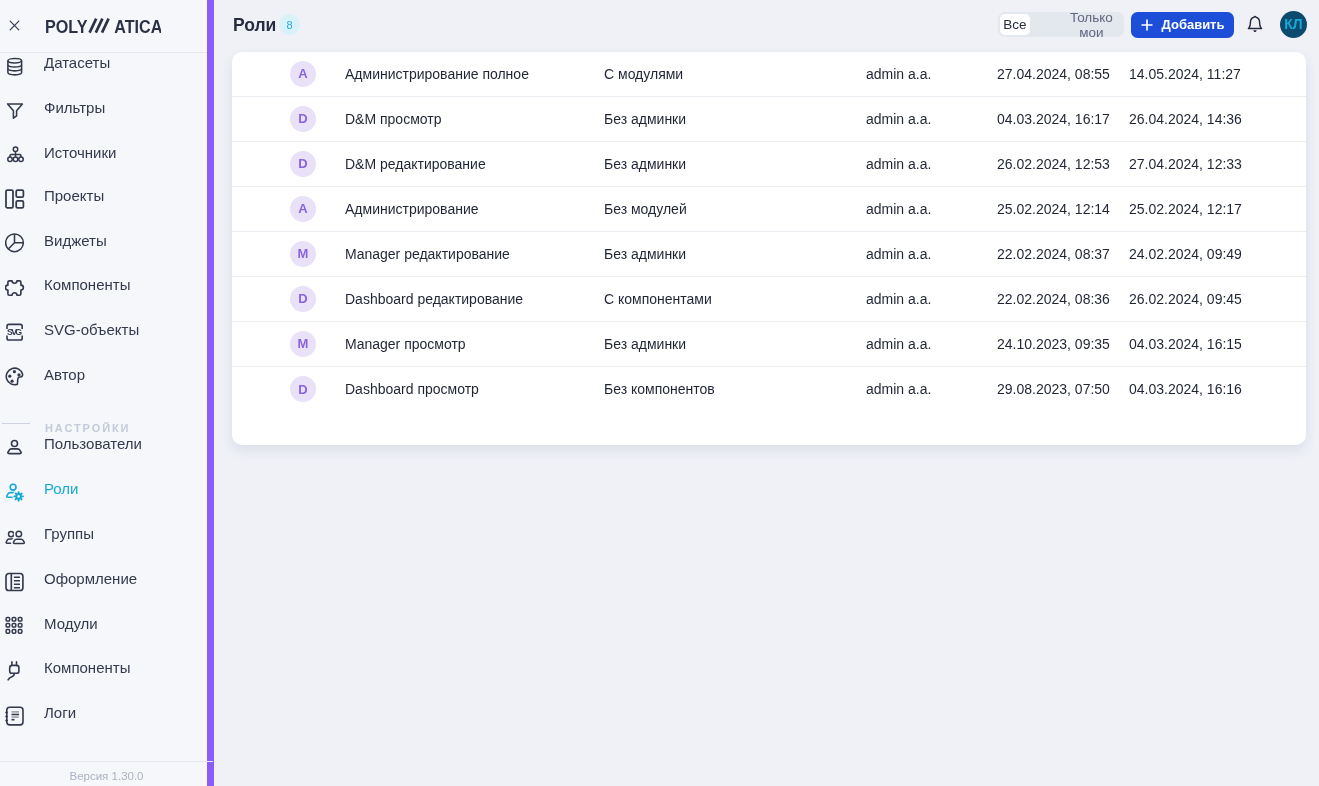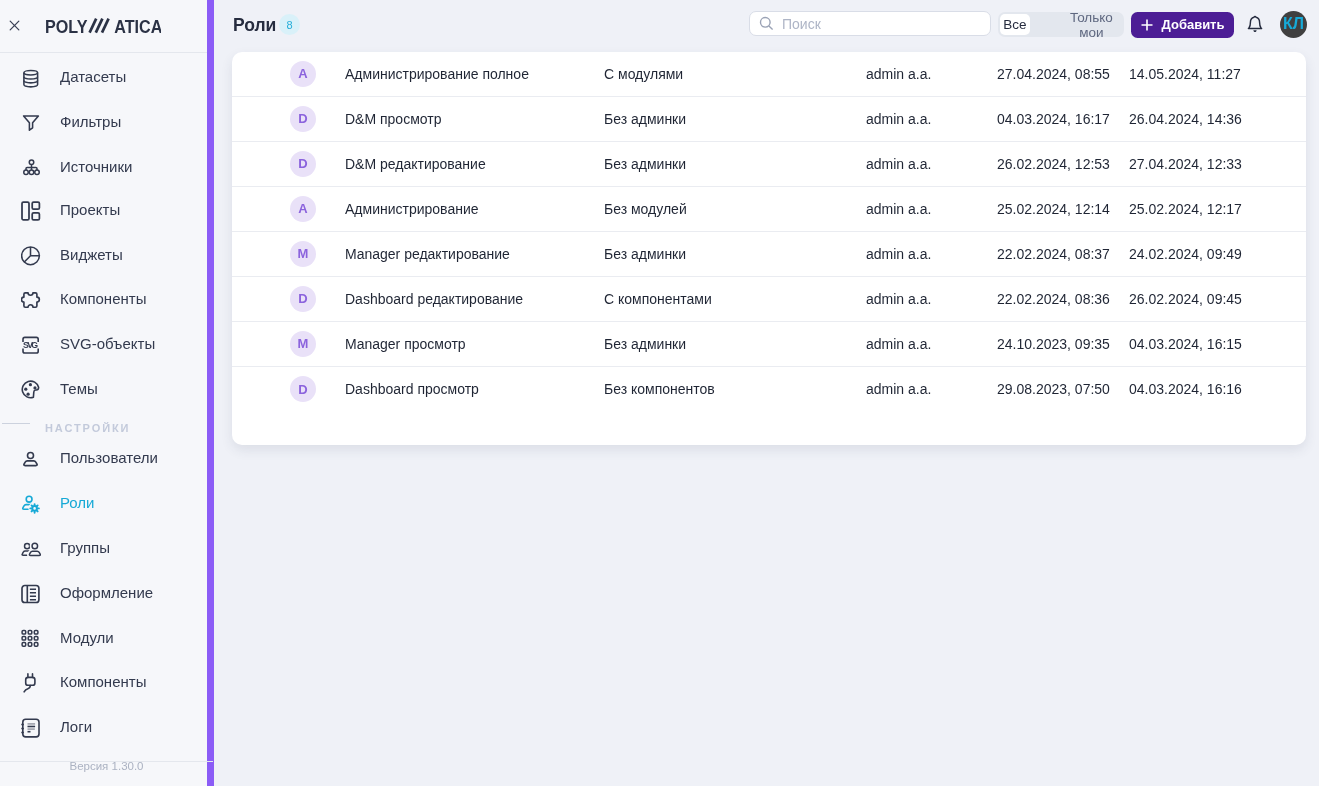--- a/index.html
+++ b/index.html
@@ -5,49 +5,49 @@
   * { margin:0; padding:0; box-sizing:border-box; }
   html,body { width:1319px; height:786px; overflow:hidden; }
   body { font-family:"Liberation Sans", sans-serif; background:#eff1f7; position:relative; }
 
   
   .sidebar { position:absolute; left:0; top:0; width:214px; height:786px;
     background:#f6f7fa; border-right:7px solid #8b5cf6; }
   .sb-head { height:53px; border-bottom:1px solid #e4e7ed; position:relative; }
   .sb-close { position:absolute; left:9px; top:20px; width:11px; height:11px; }
   .logo { position:absolute; left:45px; top:16px; width:116px; height:18px; }
-  .item { position:absolute; left:16px; width:213px; height:45px; display:flex; align-items:center; color:#333a4e; font-size:15px; }
+  .item { position:absolute; left:0; width:213px; height:45px; display:flex; align-items:flex-start; color:#333a4e; font-size:15px; }
   .item .ic { width:20px; height:20px; margin-left:4.5px; margin-right:19.5px; flex:none; }
   .item.active { color:#16a9d6; }
   .item .lb { position:relative; top:-1.5px; }
   .sec { position:absolute; left:0; width:213px; height:24px; display:flex; align-items:flex-end; }
   .sec .line { position:absolute; left:2px; top:12.5px; width:28px; height:1px; background:#ccd2de; }
   .sec .txt { margin-left:45px; font-size:11px; font-weight:bold; letter-spacing:1.9px; color:#c3cadb; }
   .version { position:absolute; left:0; bottom:0; width:213px; height:25px; border-top:1px solid #e4e7ed;
-    display:flex; align-items:flex-end; padding-bottom:14px; justify-content:center; color:#abb2c2; font-size:11.5px; }
+    display:flex; align-items:flex-end; padding-bottom:4px; justify-content:center; color:#abb2c2; font-size:11.5px; }
 
   
   .topbar { position:absolute; left:214px; top:0; width:1105px; height:53px; }
   .title { position:absolute; left:19px; top:14.5px; font-size:17.5px; font-weight:bold; color:#262c3f; }
   .badge { position:absolute; left:65px; top:14px; width:21px; height:21px; border-radius:50%;
     background:#d9f1f9; color:#25aed9; font-size:11px; display:flex; align-items:center; justify-content:center; }
   .search { position:absolute; left:535px; top:11px; width:242px; height:25px; background:#fff;
     border:1px solid #d9dde7; border-radius:7px; display:flex; align-items:center; }
   .search .ph { color:#aeb5c6; font-size:14px; margin-left:8px; }
   .seg { position:absolute; left:784px; top:12px; width:126px; height:25px; background:#e3e7ee; border-radius:7px;
     display:flex; align-items:center; padding:2px;gap:31px; }
   .seg .on { background:#fff; border-radius:5px; height:21px; width:40px; display:flex; align-items:center;
     justify-content:center; font-size:13.5px; color:#262c3f; }
   .seg .off { width:82px; text-align:center; font-size:13.5px; color:#5f6880; }
-  .addbtn { position:absolute; left:917px; top:12px; width:103px; height:25.5px; background:#4c1d95;
+  .addbtn { position:absolute; left:917px; top:12px; width:103px; height:25.5px; background:#1d4ed8;
     border-radius:6.5px; color:#fff; font-size:13px; font-weight:bold; display:flex; align-items:center; justify-content:center; }
   .addbtn svg { margin-right:9px; }
   .bell { position:absolute; left:1033px; top:15px; width:16px; height:18px; }
   .avatar { position:absolute; left:1066px; top:10.5px; width:27px; height:27px; border-radius:50%;
-    background:#404040; color:#16aad8; font-weight:bold; font-size:16px;
+    background:#0c4a6e; color:#16aad8; font-weight:bold; font-size:14px;
     display:flex; align-items:center; justify-content:center; }
 
   
   .card { position:absolute; left:232px; top:51.5px; width:1073.5px; height:393.5px; background:#fff;
     border-radius:10px; box-shadow:0 5px 12px rgba(45,55,90,.10); }
   .thead { height:34px; background:#f5f7fa; border-radius:10px 10px 0 0; display:grid;
     grid-template-columns:113px 259px 262px 131px 132px 1fr; align-items:center;
     font-size:11.3px; color:#939cb0; }
   .thead > div:first-child { padding-left:52px; }
   .trow { height:45px; display:grid; grid-template-columns:113px 259px 262px 131px 132px 1fr;
@@ -136,21 +136,21 @@
     <div class="item" style="top:367.0px">
         <svg class="ic" viewBox="0 0 20 20" fill="none" stroke="#333a4e" stroke-width="1.6" stroke-linejoin="round">
           <path d="M12.4 17.2 A8.3 8.3 0 1 1 17.6 7.3 L17.6 7.8 Q17.5 9.9 15.4 10 L14.8 10 Q12.9 10.1 12.8 12 L12.4 17.2 Z"></path>
           <g fill="#333a4e" stroke="none">
             <circle cx="9.4" cy="4.7" r="1.6"></circle>
             <circle cx="4.8" cy="9.2" r="1.6"></circle>
             <circle cx="14" cy="7.9" r="1.6"></circle>
             <circle cx="7.1" cy="14.2" r="1.6"></circle>
           </g>
         </svg>
-        <span class="lb">Темы</span>
+        <span class="lb">Автор</span>
       </div>
     <div class="sec" style="top:410px">
         <div class="line"></div>
         <div class="txt">НАСТРОЙКИ</div>
       </div>
     <div class="item" style="top:436.5px">
         <svg class="ic" viewBox="0 0 20 20" fill="none" stroke="#333a4e" stroke-width="1.6" stroke-linejoin="round">
           <circle cx="9.5" cy="6.5" r="3"></circle>
           <path d="M6.3 11.9h6.4q1.4 0 2.1 1.2l1.1 1.9q.9 1.6-1 1.6H4.1q-1.9 0-1-1.6l1.1-1.9q.7-1.2 2.1-1.2z"></path>
         </svg>
@@ -222,27 +222,20 @@
         </svg>
         <span class="lb">Логи</span>
       </div>
   </div>
   <div class="version">Версия 1.30.0</div>
 </div>
 
 <div class="topbar">
   <div class="title">Роли</div>
   <div class="badge">8</div>
-  <div class="search">
-    <svg width="15" height="15" viewBox="0 0 15 15" style="margin-left:9px" fill="none" stroke="#9aa2b5" stroke-width="1.4">
-        <circle cx="6.3" cy="6.3" r="4.8"></circle>
-        <path d="M9.9 9.9 L13.6 13.6"></path>
-      </svg>
-    <span class="ph">Поиск</span>
-  </div>
   <div class="seg">
       <div class="on">Все</div>
       <div class="off">Только мои</div>
     </div>
   <div class="addbtn"><svg width="12" height="12" viewBox="0 0 12 12" fill="none" stroke="#fff" stroke-width="1.6">
         <path d="M6 0.5v11M0.5 6h11"></path>
       </svg>Добавить</div>
   <svg class="bell" viewBox="0 0 16 18" fill="none" stroke="#262c3f" stroke-width="1.45">
       <path d="M8 1.4c.4 0 .8.4 1 .9 2.3.6 3.6 2.6 3.6 5.2 0 2.5.4 4.1 1.3 5.3l.7.7H1.4l.7-.7c.9-1.2 1.3-2.8 1.3-5.3 0-2.6 1.3-4.6 3.6-5.2.2-.5.6-.9 1-.9z" stroke-linejoin="round"></path>
       <path d="M6.3 15.2h3.4l-.4 1.1q-.2.6-.8.6h-1q-.6 0-.8-.6z" fill="#262c3f" stroke="none"></path>

